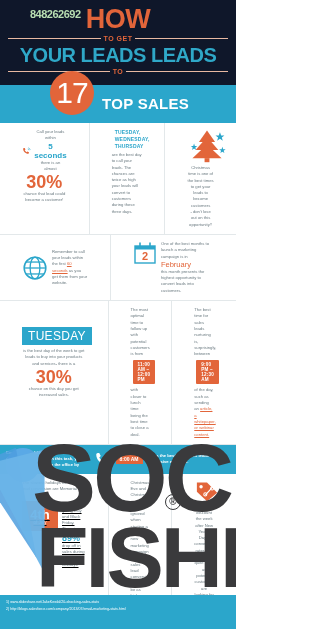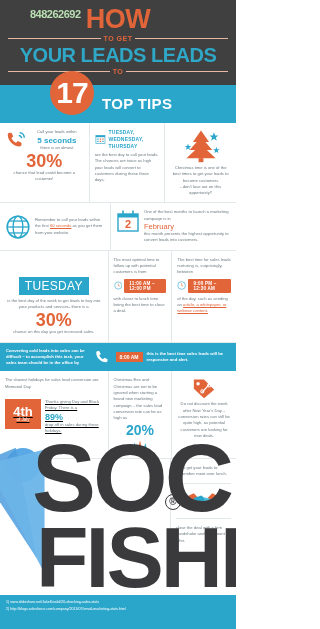--- a/index.html
+++ b/index.html
@@ -7,21 +7,21 @@
   body {
     font-family: "Liberation Sans", sans-serif;
     background:#ffffff;
     position:relative;
     overflow:hidden;
   }
   .page { position:relative; width:236px; height:629px; overflow:hidden; background:#fff; }
 
   
   .header {
-    background:#404040;
+    background:#0f172a;
     padding:6px 8px 8px;
     text-align:center;
     position:relative;
   }
   .ghost-num {
     position:absolute;
     left:30px; top:8px;
     font-size:11px;
     font-weight:bold;
     color:#b9dfb2;
@@ -48,32 +48,32 @@
 
   
   .tips-band {
     background:#2ba6cb; height:38px; position:relative;
     display:flex; align-items:center; justify-content:center; gap:8px;
   }
   .tips-circle {
     position:absolute; left:50px; top:-14px;
     width:44px; height:44px; border-radius:50%;
     background:#e2653a; color:#fff;
-    font-size:30px; font-weight:bold; line-height:44px; text-align:center;
+    font-size:30px; font-weight:normal; line-height:44px; text-align:center;
     letter-spacing:-1px;
   }
   .tips-label {
     position:absolute; left:102px; top:10px;
     color:#fff; font-size:15px; font-weight:bold; letter-spacing:0.3px;
   }
 
   
   .grid { position:relative; }
   .row { display:flex; }
-  .cell { padding:6px 5px; position:relative; }
+  .cell { padding:6px 22px; position:relative; }
   .vdiv { border-right:1px solid #e3e8ea; }
   .hdiv { border-bottom:1px solid #e3e8ea; }
   .txt { font-size:4.2px; line-height:1.5; color:#6b7a80; }
   .txt.c { text-align:center; }
   .u-orange { color:#e2653a; text-decoration:underline; }
 
   .n5 { font-size:8px; font-weight:bold; color:#2ba6cb; }
   .n30 { font-size:18px; font-weight:bold; color:#e2653a; line-height:1; }
   .n60 { font-size:9px; font-weight:bold; color:#2ba6cb; }
   .n20 { font-size:14px; font-weight:bold; color:#2ba6cb; }
@@ -175,21 +175,21 @@
     <div class="h-sales">YOUR LEADS LEADS</div>
     <div class="sub-rule-row">
       <div class="h-rule"></div>
       <div class="h-small">TO</div>
       <div class="h-rule"></div>
     </div>
   </div>
 
   <div class="tips-band">
     <div class="tips-circle">17</div>
-    <div class="tips-label">TOP TIPS</div>
+    <div class="tips-label">TOP SALES</div>
   </div>
 
   <div class="grid">
 
     <div class="row hdiv">
 
       <div class="cell vdiv" style="width:38%;">
         <div style="display:flex;align-items:center;gap:3px;">
           <svg class="ico" width="22" height="22" viewBox="0 0 24 24">
             <path d="M5 4c-1 0-2 1-2 2 0 7 6 13 13 13 1 0 2-1 2-2v-2l-4-2-2 2c-2-1-4-3-5-5l2-2-2-4z" fill="#e2653a"></path>

